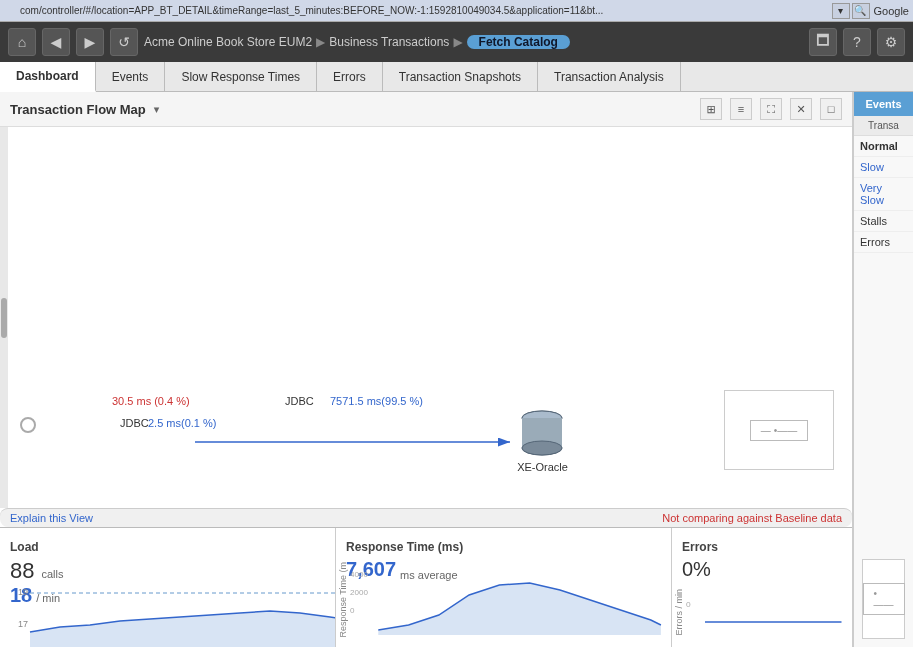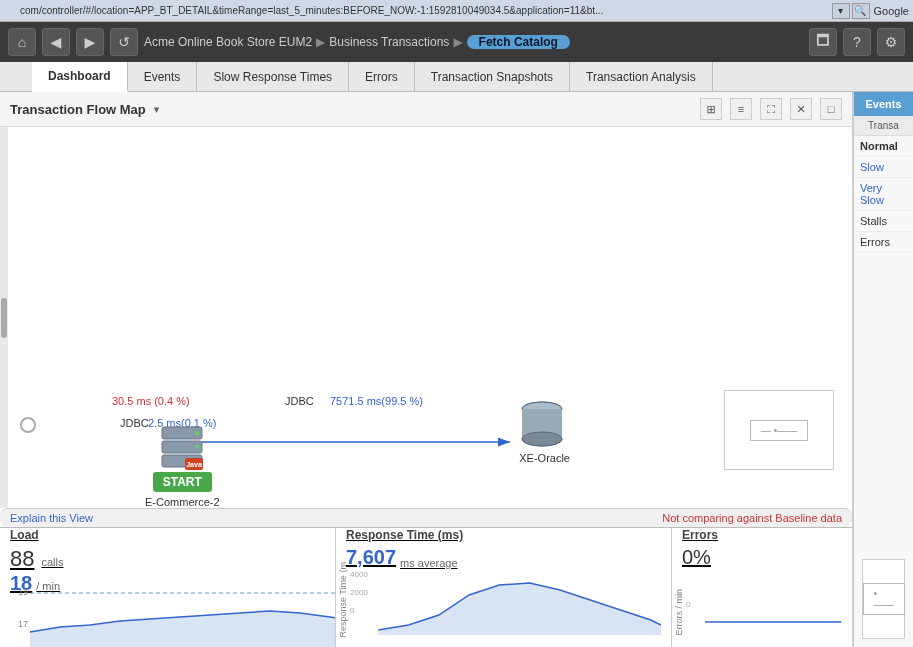--- a/index.html
+++ b/index.html
@@ -98,21 +98,20 @@
       color: #333;
       cursor: pointer;
       border-right: 1px solid #bbb;
       white-space: nowrap;
     }
     .tab.active {
       background: white;
       border-bottom: 2px solid white;
       font-weight: bold;
       margin-bottom: -1px;
-      margin-left: 32px;
     }
 
     
     .main-area {
       display: flex;
       height: calc(647px - 22px - 40px - 30px);
       background: white;
     }
 
     
@@ -230,24 +229,23 @@
 
     
     .bottom-area {
       height: 120px;
       display: flex;
       border-top: 1px solid #bbb;
     }
     .stat-panel {
       flex: 1;
       border-right: 1px solid #ccc;
-      padding: 0 10px;
+      padding: 12px 10px;
       position: relative;
       overflow: hidden;
-      text-decoration: underline;
     }
     .stat-panel:last-child { border-right: none; }
     .stat-header {
       display: flex;
       justify-content: space-between;
       align-items: flex-start;
       margin-bottom: 4px;
     }
     .stat-title { font-size: 12px; color: #444; font-weight: bold; }
     .stat-value { font-size: 20px; color: #3366cc; font-weight: bold; }
@@ -399,39 +397,22 @@
       <svg style="position:absolute; left:90px; top:270px; width:450px; height:80px;">
 
         <defs>
           <marker id="arrowhead" markerWidth="8" markerHeight="6" refX="8" refY="3" orient="auto">
             <polygon points="0 0, 8 3, 0 6" fill="#3366cc"></polygon>
           </marker>
         </defs>
         <line x1="105" y1="45" x2="420" y2="45" stroke="#3366cc" stroke-width="1.5" marker-end="url(#arrowhead)"></line>
       </svg>
 
-      <div class="node" style="left:145px; top:295px;">
-
-        <svg width="50" height="50" viewBox="0 0 50 50">
-
-          <rect x="5" y="5" width="40" height="12" rx="2" fill="#8899aa" stroke="#667788" stroke-width="1"></rect>
-          <rect x="5" y="19" width="40" height="12" rx="2" fill="#8899aa" stroke="#667788" stroke-width="1"></rect>
-          <rect x="5" y="33" width="40" height="12" rx="2" fill="#8899aa" stroke="#667788" stroke-width="1"></rect>
-          <circle cx="40" cy="11" r="2" fill="#66cc66"></circle>
-          <circle cx="40" cy="25" r="2" fill="#66cc66"></circle>
-          <circle cx="40" cy="39" r="2" fill="#66cc66"></circle>
-
-          <rect x="28" y="36" width="18" height="12" rx="2" fill="#cc4422"></rect>
-          <text x="37" y="45" text-anchor="middle" font-size="7" fill="white" font-weight="bold">Java</text>
-        </svg>
-        <div class="start-btn">START</div>
-        <div class="node-label">E-Commerce-2</div>
-      </div>
-
-      <div class="node" style="left:515px; top:270px;align-items:flex-end;">
+
+      <div class="node" style="left:515px; top:279px;">
 
         <svg width="55" height="55" viewBox="0 0 55 55">
           <ellipse cx="27" cy="12" rx="20" ry="7" fill="#778899" stroke="#556677" stroke-width="1"></ellipse>
           <rect x="7" y="12" width="40" height="30" fill="#889aab" stroke="#556677" stroke-width="0"></rect>
           <ellipse cx="27" cy="42" rx="20" ry="7" fill="#778899" stroke="#556677" stroke-width="1"></ellipse>
           <rect x="7" y="10" width="40" height="33" fill="none"></rect>
 
           <ellipse cx="27" cy="12" rx="20" ry="7" fill="#aabbcc" stroke="#556677" stroke-width="1"></ellipse>
           <rect x="7" y="12" width="40" height="30" fill="#9aabb8"></rect>
           <ellipse cx="27" cy="42" rx="20" ry="7" fill="#7a8a99" stroke="#556677" stroke-width="1"></ellipse>

